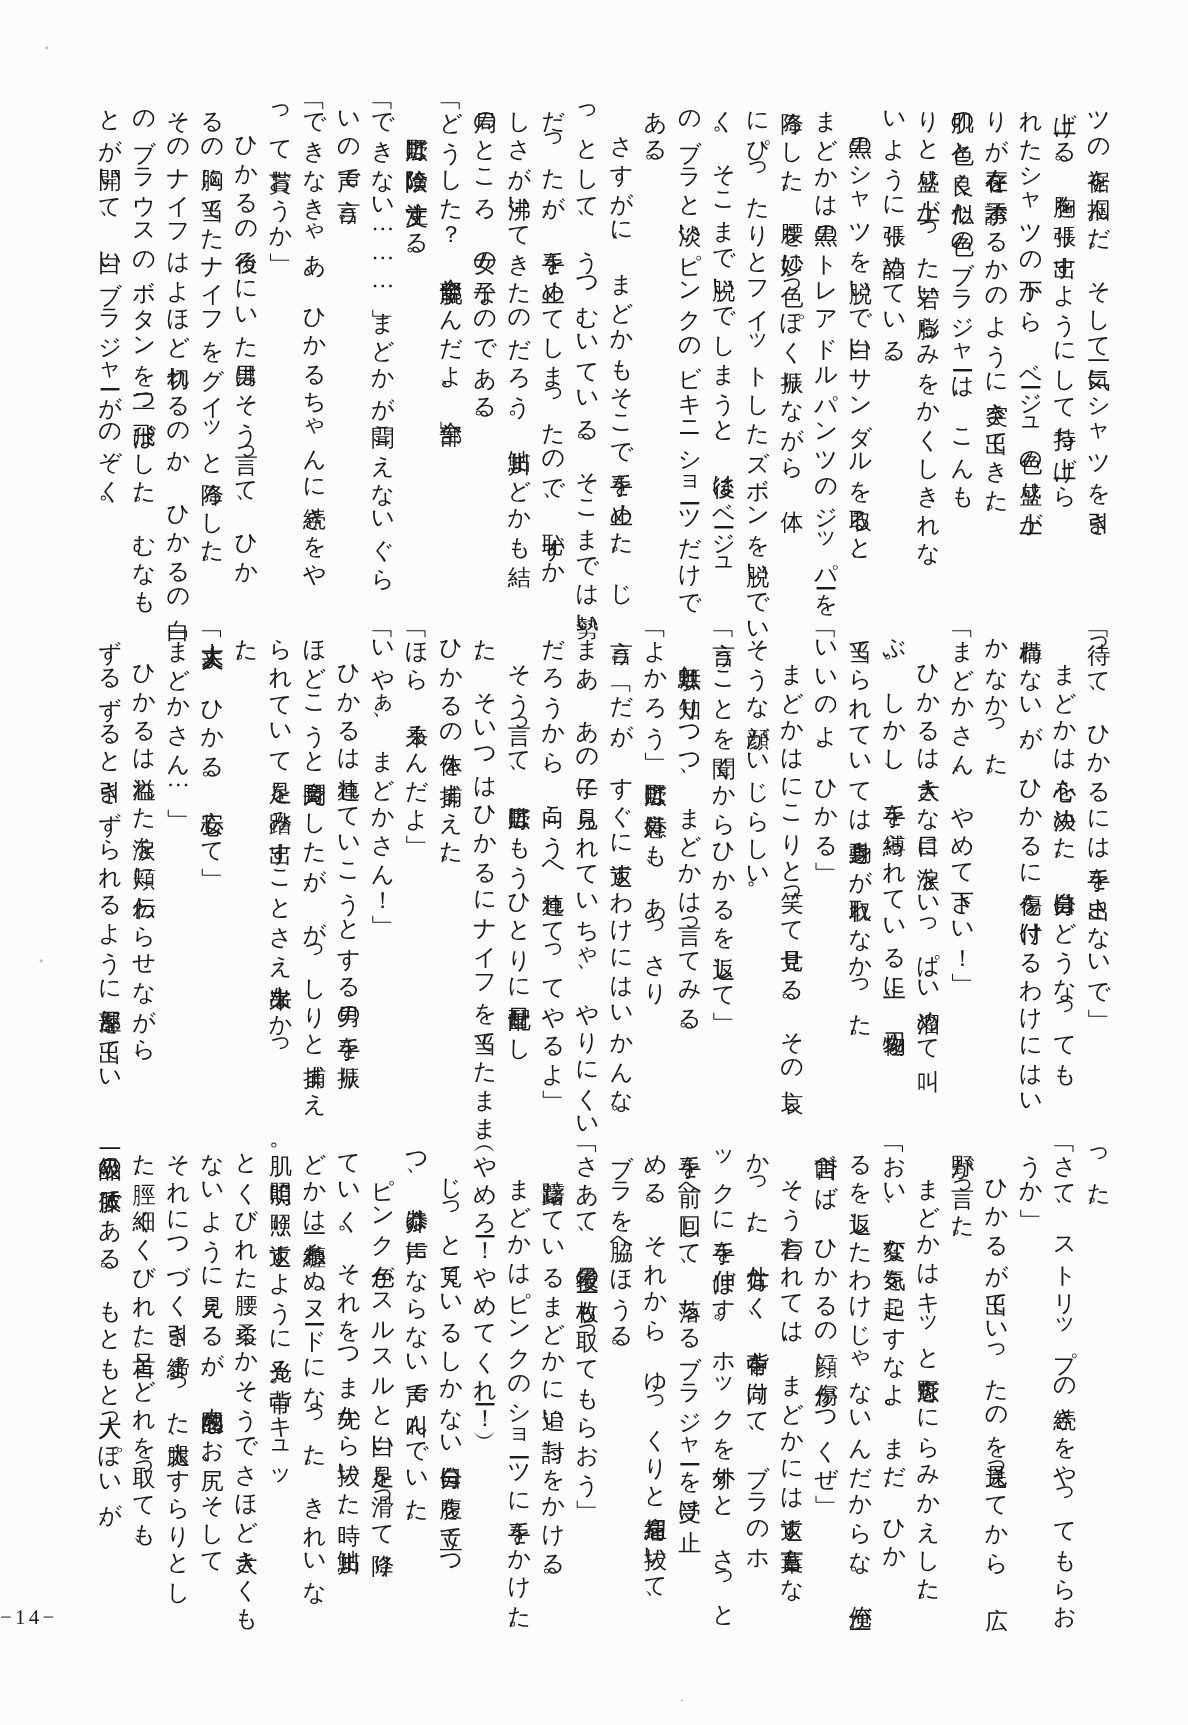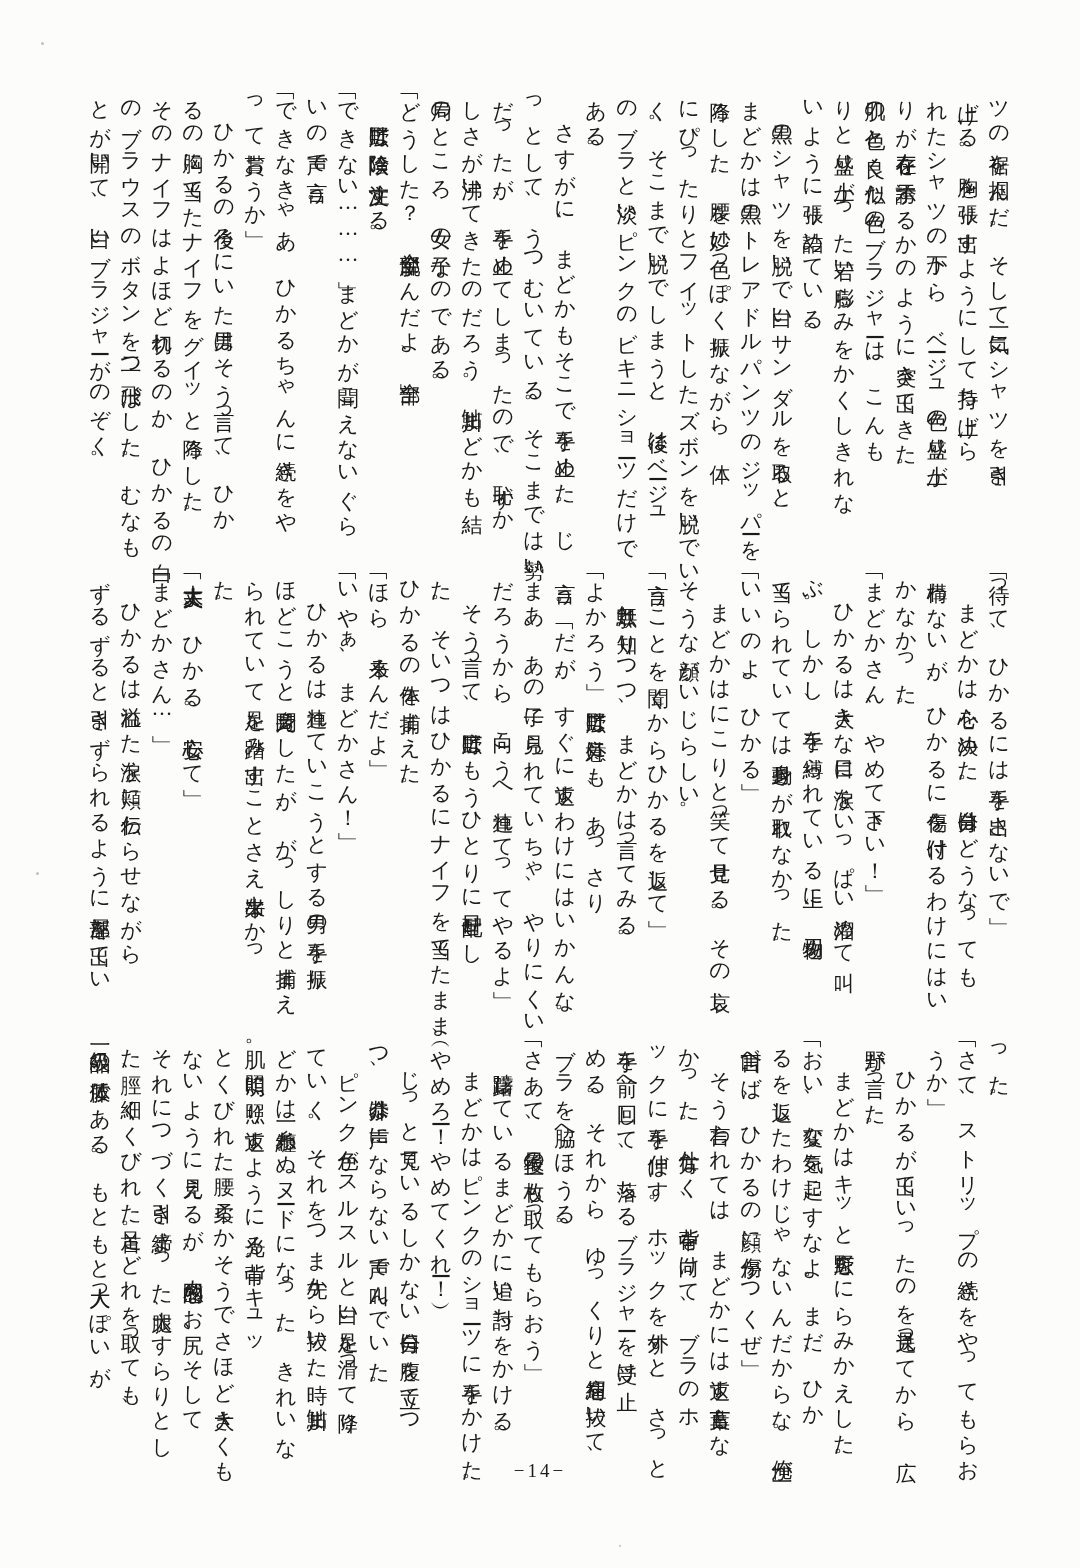--- a/index.html
+++ b/index.html
@@ -43,21 +43,20 @@
     letter-spacing:1.7px;
     white-space:pre;
     overflow:visible;
     color:var(--ink);
   }
   .page-number{
     position:absolute;
     top:1460px;
     left:0;
     width:100%;
-    text-align:center;
     font-size:19px;
     letter-spacing:3px;
     color:var(--ink);
   }
   
   .speck{
     position:absolute;
     background:#9a9a9a;
     border-radius:50%;
     width:3px;height:3px;

